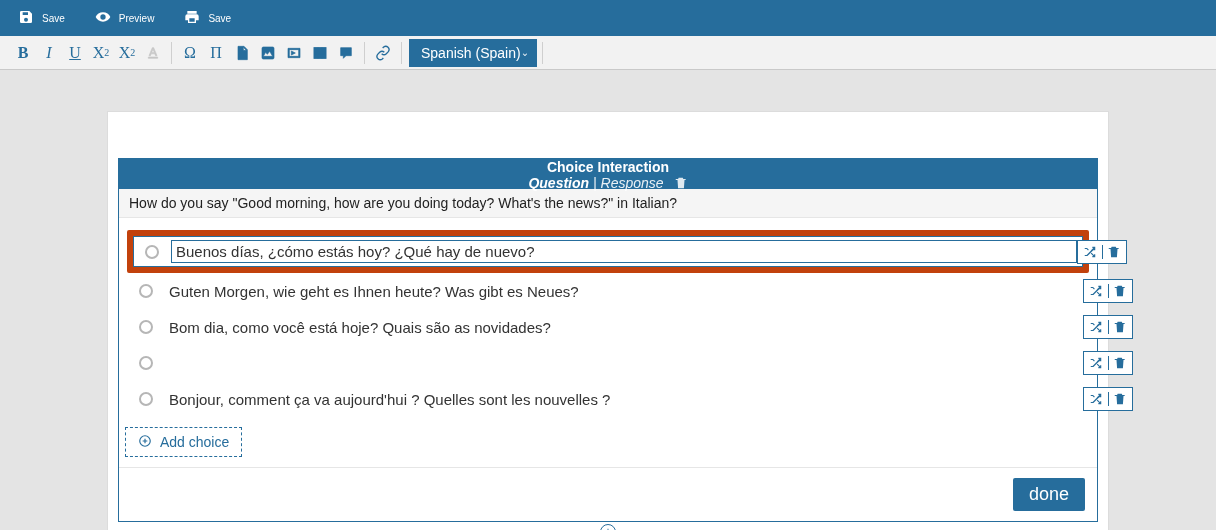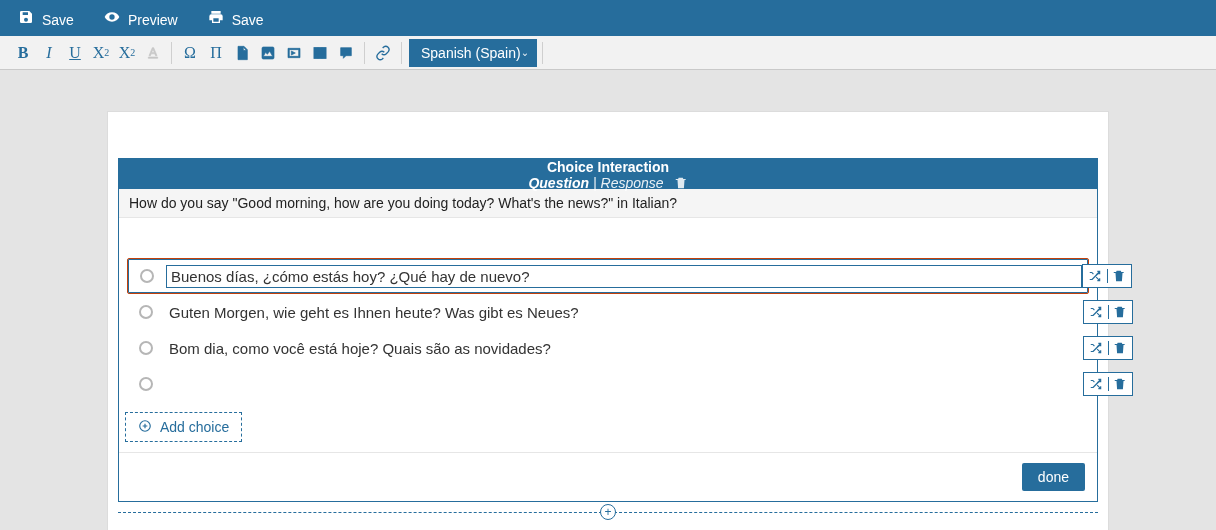--- a/index.html
+++ b/index.html
@@ -16,22 +16,22 @@
   
   .topbar {
     background: #266d9c;
     height: 36px;
     display: flex;
     align-items: center;
     padding: 0 18px;
     gap: 30px;
   }
   .topbar-item {
-    display: flex; align-items: flex-end; gap: 8px;
-    color: #fff; font-size: 14px; cursor: pointer;
+    display: flex; align-items: center; gap: 8px;
+    color: #fff; font-size: 10px; cursor: pointer;
   }
   .topbar-item svg { width: 16px; height: 16px; fill: #fff; }
 
   
   .editbar {
     background: #f2f2f2;
     border-bottom: 1px solid #c9c9c9;
     height: 34px;
     display: flex;
     align-items: center;
@@ -110,25 +110,24 @@
     position: relative;
   }
   .choice-row {
     display: flex; align-items: center;
     gap: 12px;
     padding: 4px 6px;
     min-height: 36px;
     position: relative;
   }
   .choice-row.active {
-    border: 1px solid #c2410c;
+    border: 6px solid #c2410c;
     border-radius: 2px;
     background: #fff;
     box-shadow: 0 0 0 1px #266d9c inset;
-    margin-top: 28px;
   }
   .choice-radio {
     width: 14px; height: 14px;
     border: 2px solid #b6b6b6;
     border-radius: 50%;
     flex: 0 0 auto;
     margin-left: 6px;
   }
   .choice-text {
     font-size: 15px; color: #333;
@@ -177,21 +176,21 @@
   .cb-footer {
     display: flex; justify-content: flex-end;
     padding: 10px 12px;
     border-top: 1px solid #e6e6e6;
   }
   .done-btn {
     background: #266d9c;
     color: #fff;
     border: 0;
     padding: 6px 16px;
-    font-size: 14px;
+    font-size: 18px;
     cursor: pointer;
     border-radius: 2px;
   }
 
   
   .insert-line {
     margin: 10px 10px 0 10px;
     height: 14px;
     border-top: 1px dashed #266d9c;
     position: relative;
@@ -375,20 +374,36 @@
                   <path d="M16 3h5v5h-2V6.4l-4.3 4.3-1.4-1.4L17.6 5H16V3zm5 13v5h-5v-2h1.6l-4.3-4.3 1.4-1.4L19 17.6V16h2zM3 5h4l3 3-1.4 1.4L6.2 7H3V5zm0 12h3.2l10-10H21v2h-3.4l-10 10H3v-2z"></path>
                 </svg>
               </div>
               <div class="rc-btn">
                 <svg viewBox="0 0 24 24">
                   <path d="M6 7h12l-1 14H7L6 7zm3-4h6l1 2h4v2H3V5h4l1-2z"></path>
                 </svg>
               </div>
             </div>
           </div>
+          <div class="choice-row">
+            <div class="choice-radio"></div>
+            <div class="choice-text">Bonjour, comment ça va aujourd'hui ? Quelles sont les nouvelles ?</div>
+            <div class="row-ctrls">
+              <div class="rc-btn">
+                <svg viewBox="0 0 24 24">
+                  <path d="M16 3h5v5h-2V6.4l-4.3 4.3-1.4-1.4L17.6 5H16V3zm5 13v5h-5v-2h1.6l-4.3-4.3 1.4-1.4L19 17.6V16h2zM3 5h4l3 3-1.4 1.4L6.2 7H3V5zm0 12h3.2l10-10H21v2h-3.4l-10 10H3v-2z"></path>
+                </svg>
+              </div>
+              <div class="rc-btn">
+                <svg viewBox="0 0 24 24">
+                  <path d="M6 7h12l-1 14H7L6 7zm3-4h6l1 2h4v2H3V5h4l1-2z"></path>
+                </svg>
+              </div>
+            </div>
+          </div>
         </div>
 
       <div class="add-choice">
         <svg viewBox="0 0 24 24">
             <circle cx="12" cy="12" r="9"></circle>
             <path d="M12 8v8M8 12h8"></path>
           </svg>
         <span>Add choice</span>
       </div>
 

